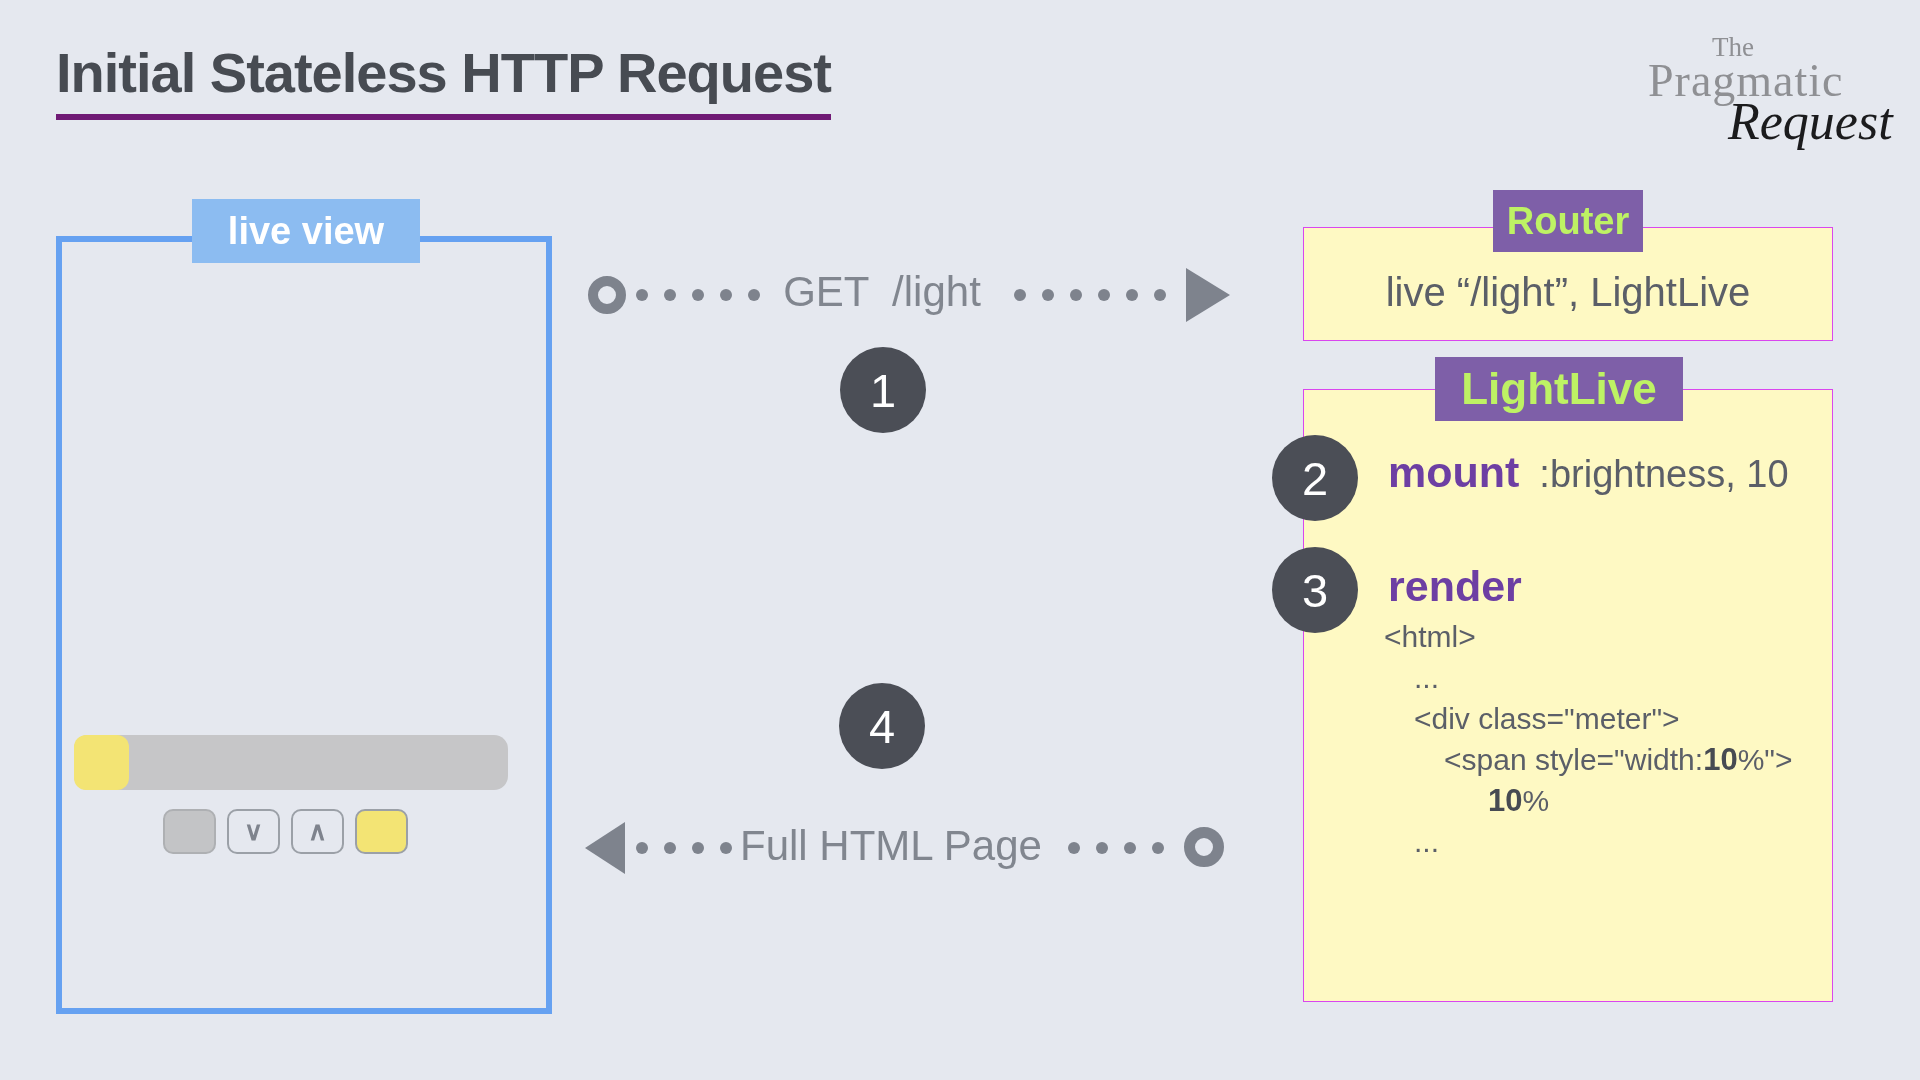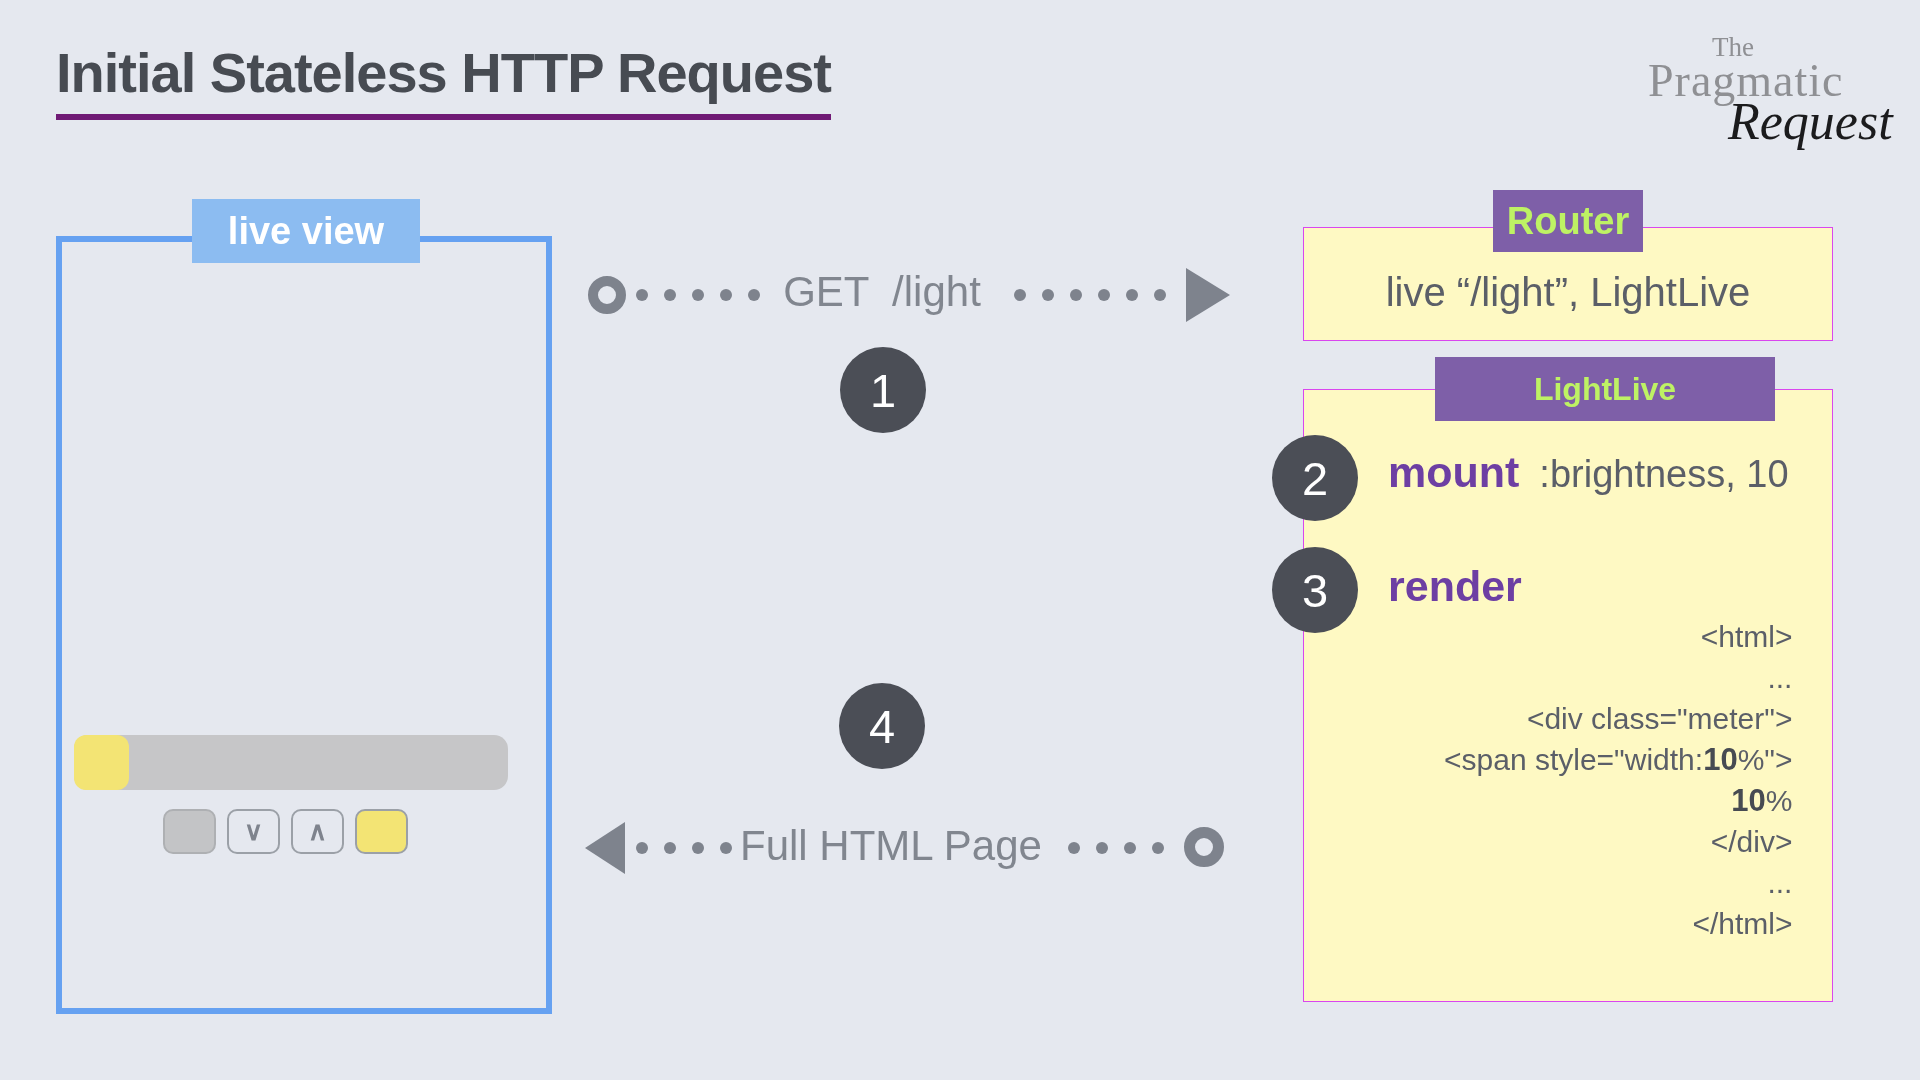--- a/index.html
+++ b/index.html
@@ -71,30 +71,30 @@
   .step-3 { left:1272px; top:547px; }
 
   
   .server-box { position:absolute; background:#fef9c3; border:1px solid #d946ef; box-sizing:border-box; }
   .router-box { left:1303px; top:227px; width:530px; height:114px;
                 display:flex; align-items:center; justify-content:center; padding-top:16px; }
   .lightlive-box { left:1303px; top:389px; width:530px; height:613px; }
   .purple-tab { position:absolute; background:#7e5fa8; color:#bef264;
                 display:flex; align-items:center; justify-content:center; z-index:2; }
   .router-tab { left:1493px; top:190px; width:150px; height:62px; font-size:38px; font-weight:700; }
-  .lightlive-tab { left:1435px; top:357px; width:340px; height:64px; font-size:32px; font-weight:600; }
+  .lightlive-tab { left:1435px; top:357px; width:248px; height:64px; font-size:44px; font-weight:600; }
   .router-code { font-size:40px; color:#5b5f68; }
 
   .kw-line { position:absolute; display:flex; align-items:baseline; gap:20px; z-index:3; }
   .mount-line { left:1388px; top:448px; }
   .render-line { left:1388px; top:562px; }
   .kw { font-size:43px; font-weight:800; color:#6d3fa3; }
   .kw-args { font-size:38px; color:#5b5f68; }
 
-  .code-block { position:absolute; left:1384px; top:616px; font-size:30px; color:#5b5f68; z-index:3;text-align:right; }
+  .code-block { position:absolute; left:1384px; top:616px; font-size:30px; color:#5b5f68; z-index:3; }
   .code-line { height:41px; line-height:41px; white-space:pre; }
   .code-line b { color:#474b52; font-weight:700; font-size:31px; }
 </style>
 </head>
 <body>
 
 <div class="slide">
 
   <div class="title">Initial Stateless HTTP Request</div>
 
@@ -172,18 +172,16 @@
   <div class="kw-line render-line">
     <span class="kw">render</span>
   </div>
 
   <div class="code-block" id="code-block">
       <div class="code-line" style="padding-left: 0px;"><span>&lt;html&gt;</span></div>
       <div class="code-line" style="padding-left: 30px;"><span>...</span></div>
       <div class="code-line" style="padding-left: 30px;"><span>&lt;div class="meter"&gt;</span></div>
       <div class="code-line" style="padding-left: 60px;"><span>&lt;span style="width:</span><b>10</b><span>%"&gt;</span></div>
       <div class="code-line" style="padding-left: 104px;"><b>10</b><span>%</span></div>
-      <div class="code-line" style="padding-left: 30px;"><span>&lt;/div&gt;</span></div>
       <div class="code-line" style="padding-left: 30px;"><span>...</span></div>
-      <div class="code-line" style="padding-left: 0px;"><span>&lt;/html&gt;</span></div>
     </div>
 
 </div>
 
 </body></html>

